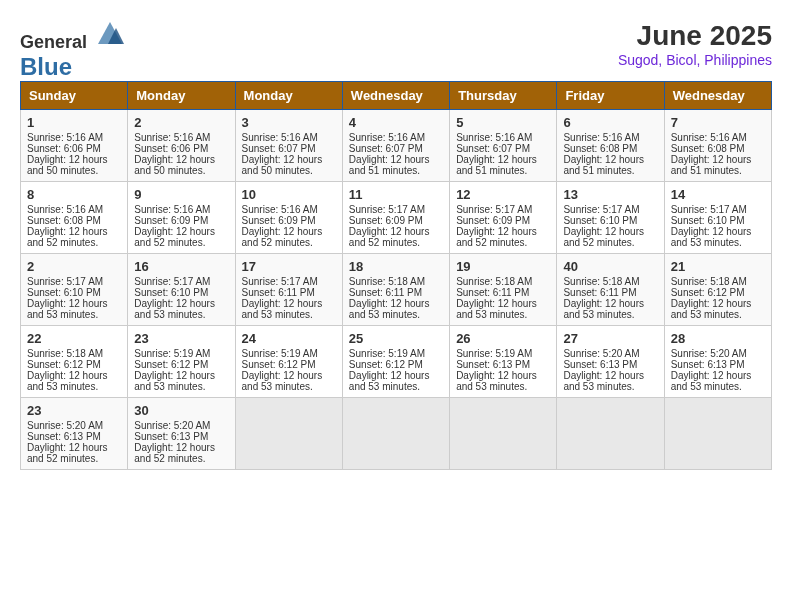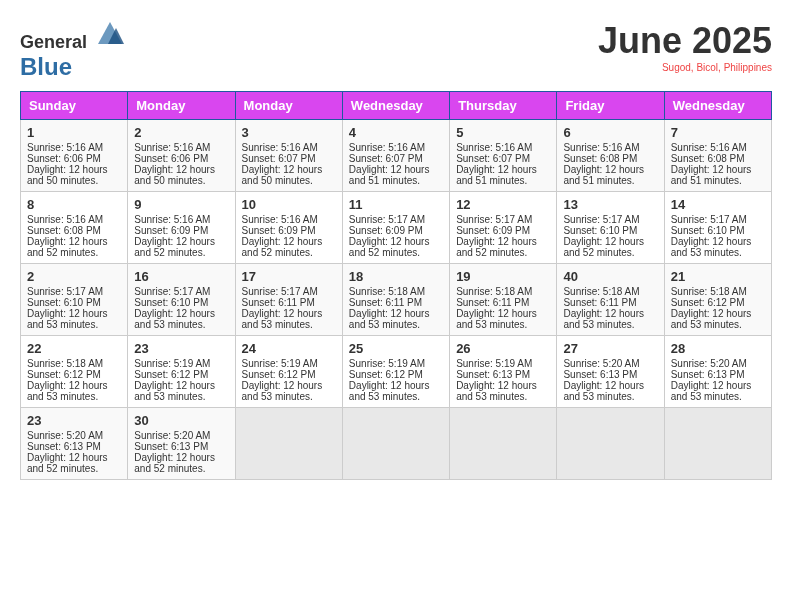--- a/index.html
+++ b/index.html
@@ -7,21 +7,20 @@
       font-family: Arial, sans-serif;
       background: #fff;
       width: 792px;
       min-height: 612px;
       padding: 20px;
     }
     .header-area {
       display: flex;
       justify-content: space-between;
       align-items: flex-start;
-      margin-bottom: 10px;
     }
     .logo {
       display: flex;
       align-items: center;
     }
     .logo-text-general {
       font-size: 18px;
       font-weight: bold;
       color: #333;
     }
@@ -32,35 +31,35 @@
     }
     .logo-icon {
       width: 28px;
       height: 28px;
       margin-left: 4px;
     }
     .title-area {
       text-align: right;
     }
     .month-title {
-      font-size: 36px;
+      font-size: 28px;
       font-weight: bold;
       color: #333;
     }
     .location-title {
-      font-size: 10px;
-      color: #ef4444;
+      font-size: 14px;
+      color: #6d28d9;
     }
     .calendar {
       width: 100%;
       border-collapse: collapse;
       border: 1px solid #ccc;
     }
     .calendar th {
-      background-color: #d946ef;
+      background-color: #a16207;
       color: #fff;
       text-align: left;
       padding: 6px 8px;
       font-size: 13px;
       border: 1px solid #2059a0;
     }
     .calendar td {
       vertical-align: top;
       padding: 5px 6px;
       border: 1px solid #ccc;

